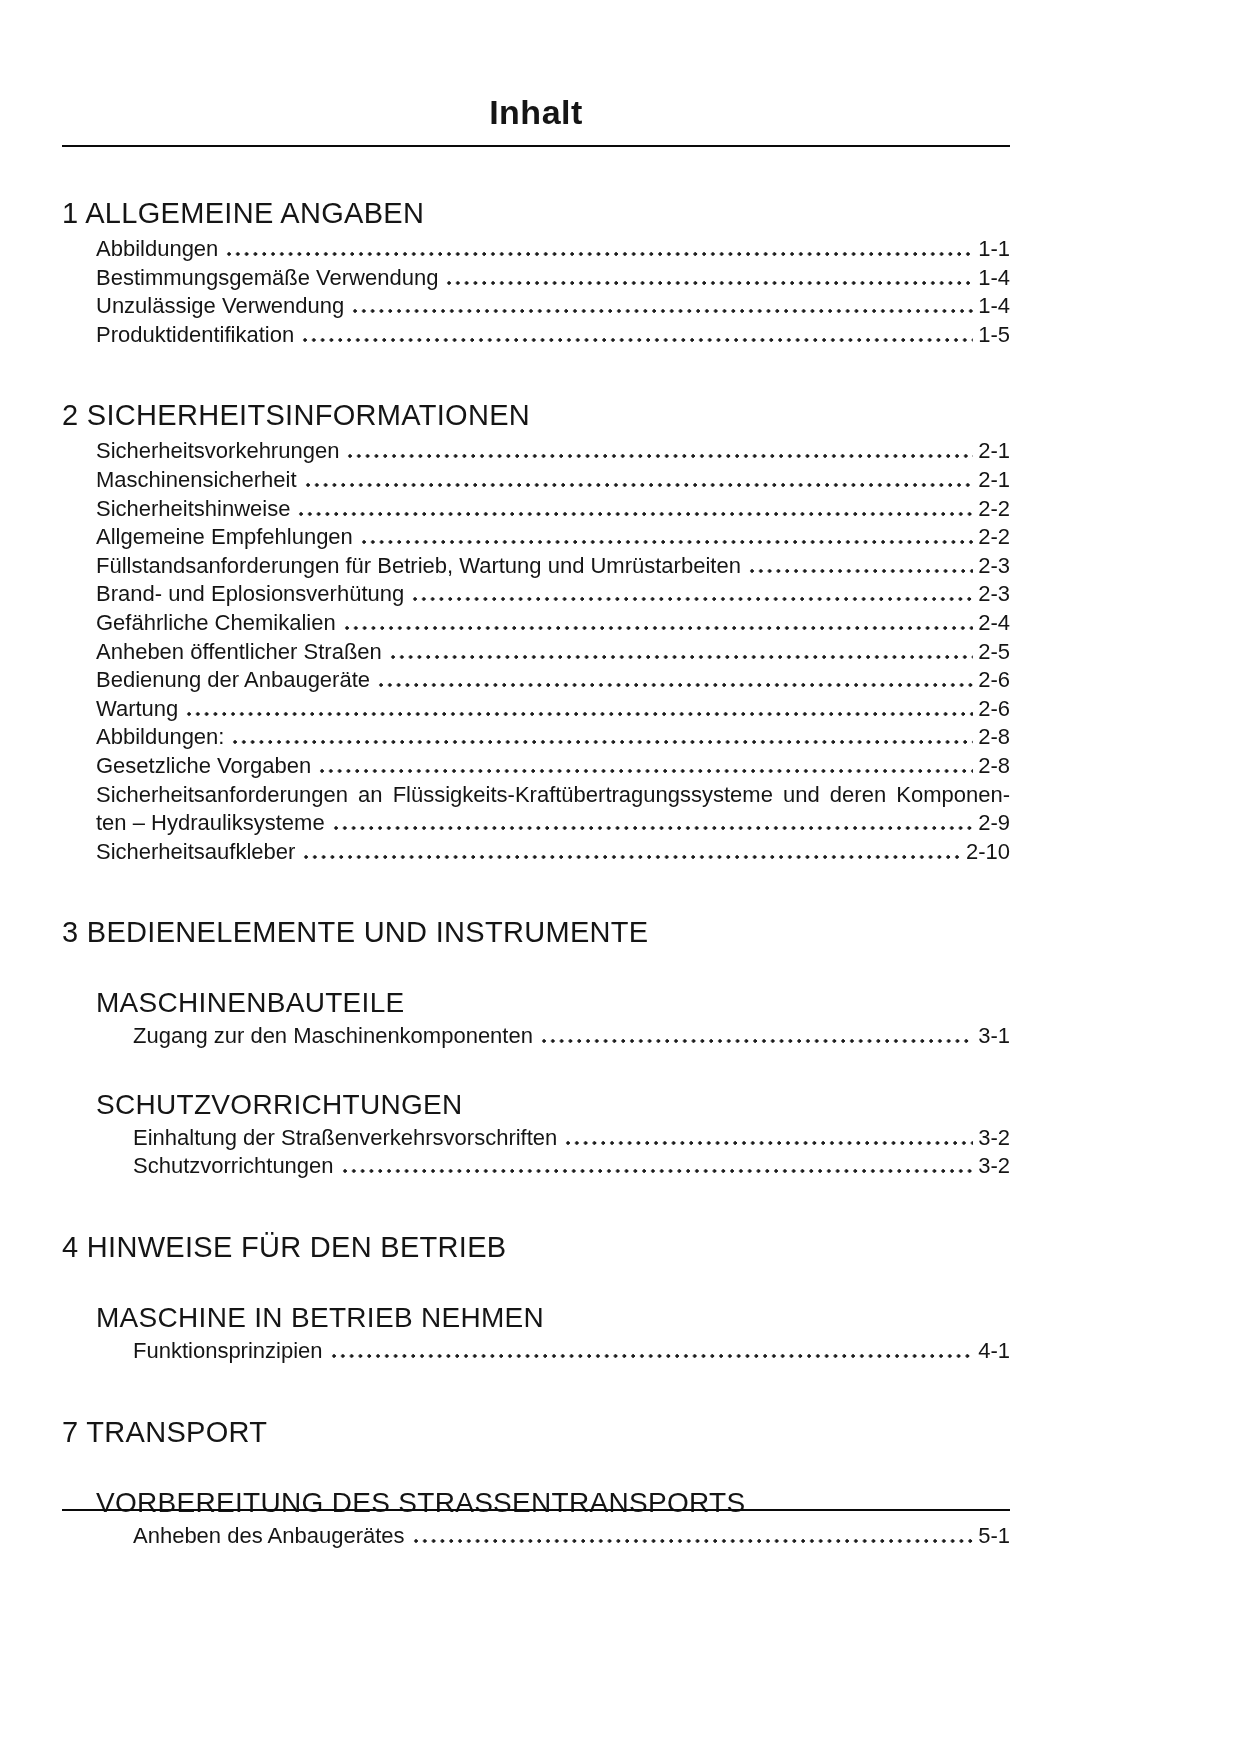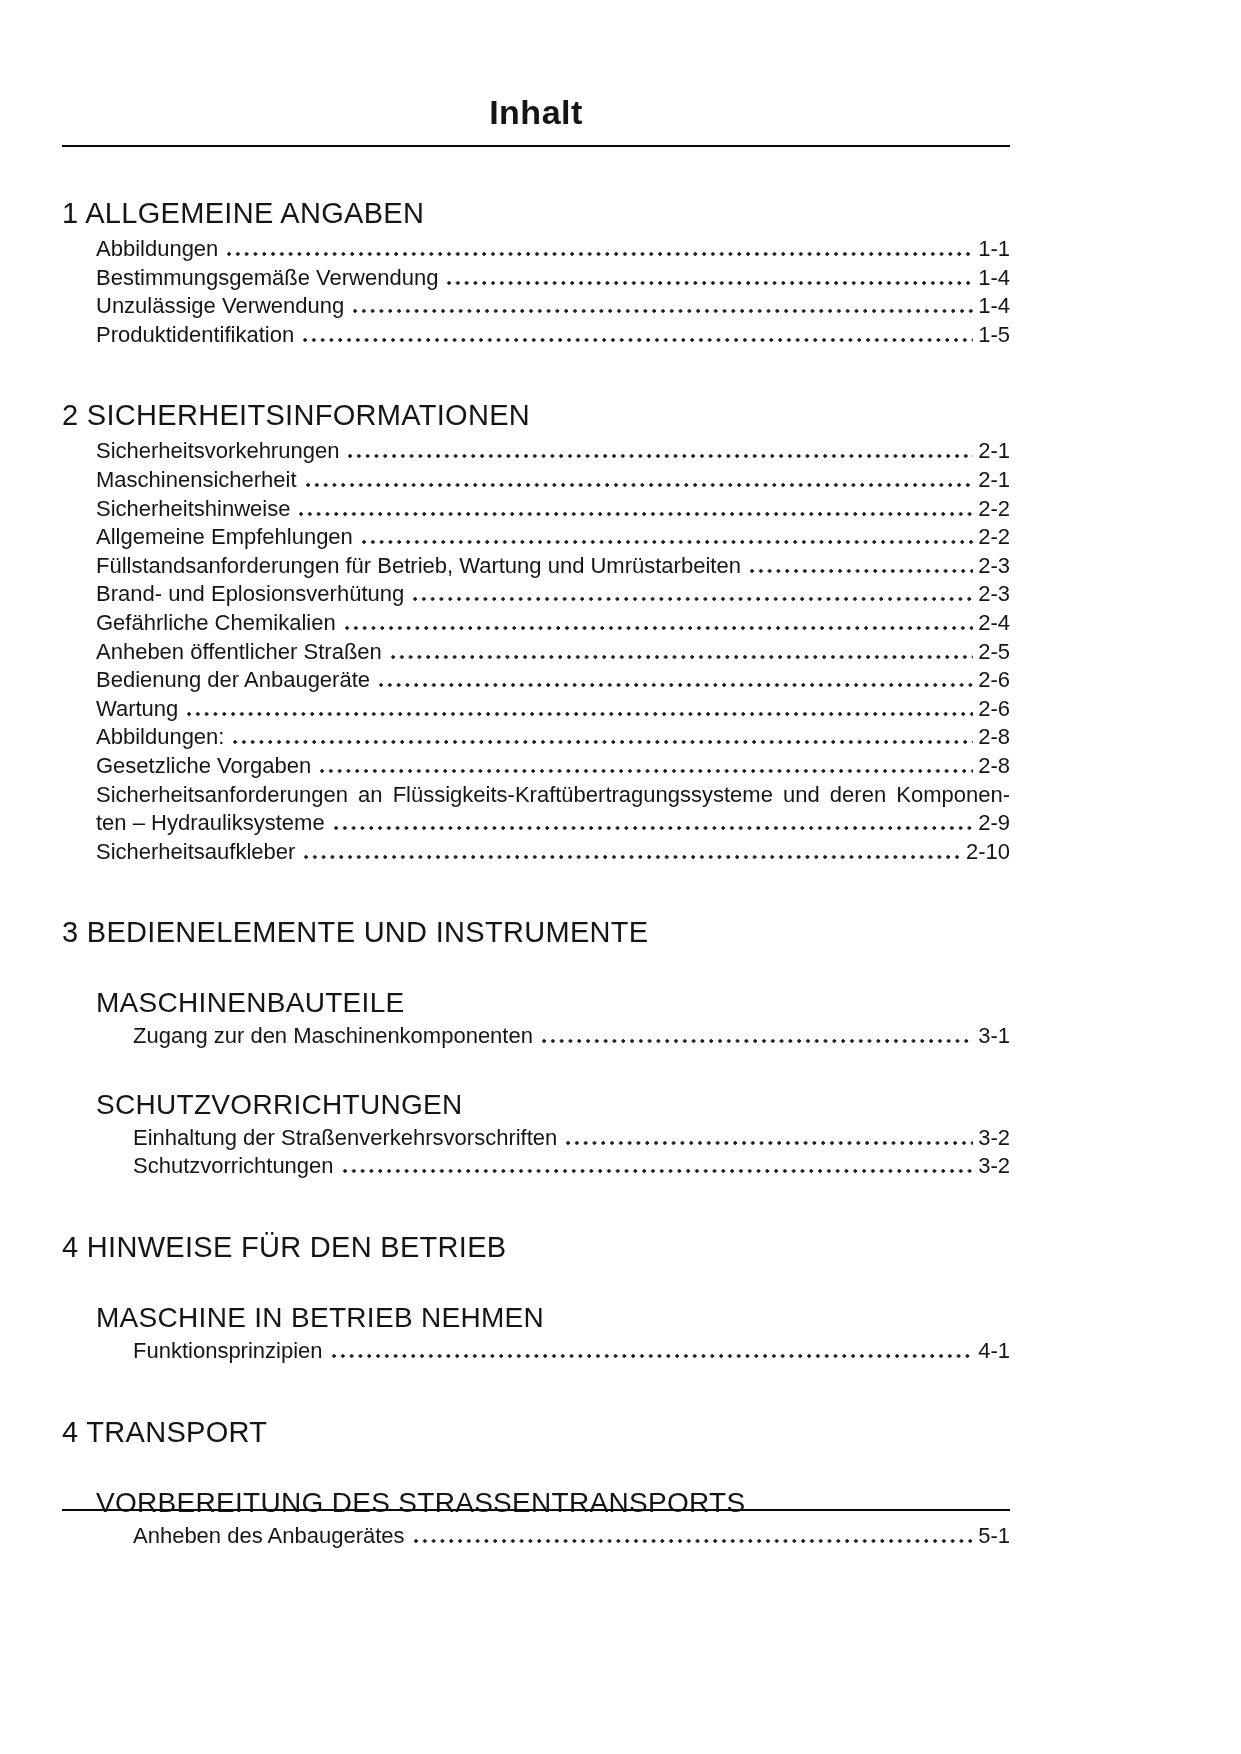--- a/index.html
+++ b/index.html
@@ -249,21 +249,21 @@
           <div class="entries">
             <div class="entry">
               <span class="entry-label">Funktionsprinzipien</span>
               <span class="dot-leader"></span>
               <span class="page-number">4-1</span>
             </div>
           </div>
         </div>
       </div>
       <div class="toc-section">
-        <div class="section-heading">4 TRANSPORT</div>
+        <div class="section-heading">7 TRANSPORT</div>
         <div class="toc-subsection">
           <div class="subsection-heading">VORBEREITUNG DES STRASSENTRANSPORTS</div>
           <div class="entries">
             <div class="entry">
               <span class="entry-label">Anheben des Anbaugerätes</span>
               <span class="dot-leader"></span>
               <span class="page-number">5-1</span>
             </div>
           </div>
         </div>

